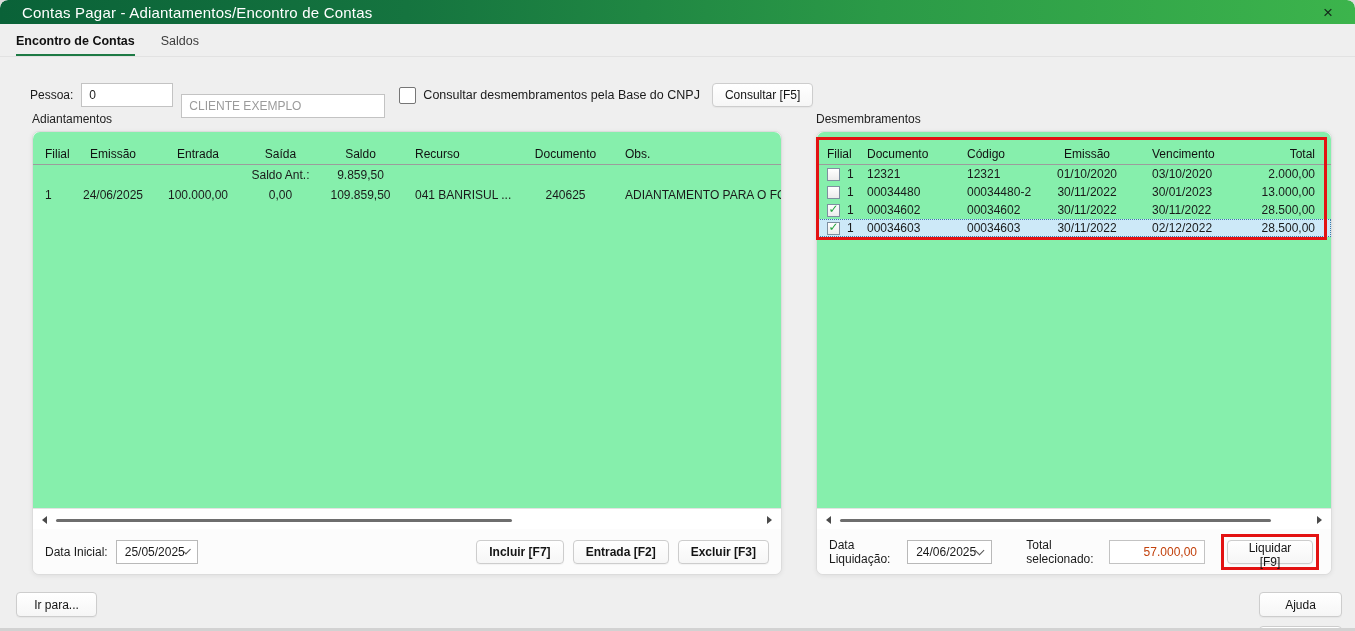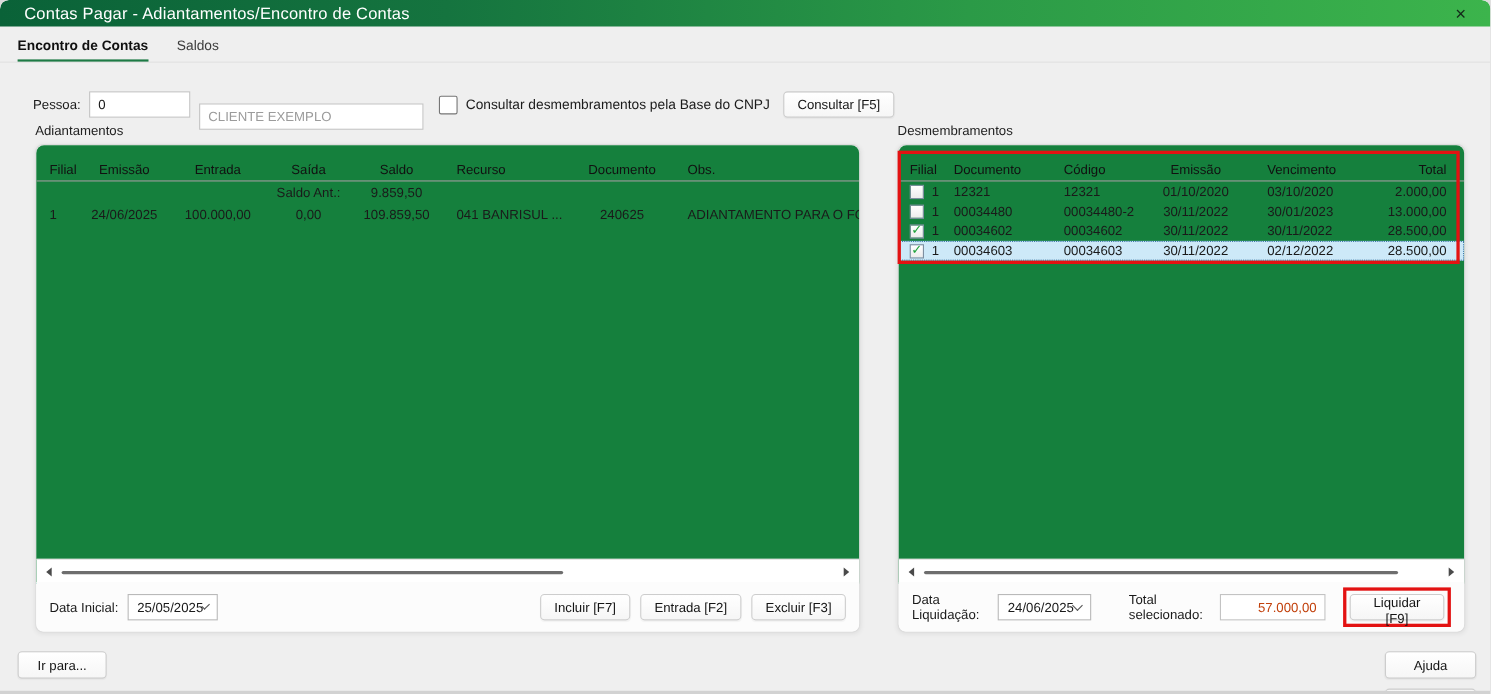--- a/index.html
+++ b/index.html
@@ -29,21 +29,21 @@
   .btn{height:24px;background:linear-gradient(#ffffff,#f6f6f6);border:1px solid #cdcdcd;border-radius:4px;
     font:inherit;font-size:12px;padding:0 12px;color:#141414;box-shadow:0 1px 1px rgba(0,0,0,.04);}
   .consultar{margin-left:12px;}
 
   
   .panel-label{position:absolute;top:112px;font-size:12px;color:#222;}
   .panel{position:absolute;top:131px;height:444px;background:#fdfdfd;border:1px solid #dcdcdc;border-radius:7px;
     box-shadow:0 1px 5px rgba(0,0,0,.07);box-sizing:border-box;}
   .panel-left{left:32px;width:750px;}
   .panel-right{left:816px;width:516px;}
-  .tablebox{position:absolute;left:0;right:0;top:0;height:398px;background:#15803d;border-bottom:1px solid #14b8a6;
+  .tablebox{position:absolute;left:0;right:0;top:0;height:398px;background:#86efac;border-bottom:1px solid #14b8a6;
     border-radius:7px 7px 0 0;overflow:hidden;}
   .tbl-head,.tbl-row{display:grid;align-items:center;white-space:nowrap;font-size:12px;}
   .tbl-head{height:20px;margin-top:12px;border-bottom:1px solid #9c9c9c;font-size:12px;color:#111;}
   .tbl-row{height:20px;}
   .lt{grid-template-columns:40px 80px 90px 75px 85px 115px 95px minmax(0,1fr);}
   .rt{grid-template-columns:50px 100px 85px 70px 125px minmax(0,1fr);}
   .rt .tbl-row,.rt.tbl-row{height:18px;}
   .c-l{padding-left:12px;text-align:left;overflow:hidden;}
   .c-r{text-align:center;}
   .c-c{text-align:center;}
@@ -69,21 +69,21 @@
 
   
   .panel-footer{position:absolute;left:0;right:0;bottom:0;height:45px;display:flex;align-items:center;
     padding:0 12px;box-sizing:border-box;background:#fcfcfc;border-radius:0 0 7px 7px;}
   .select{height:24px;border:1px solid #b9b9b9;background:#fff;display:flex;align-items:center;
     padding:0 8px;font-size:12px;box-sizing:border-box;margin-left:8px;}
   .sel-date-ini{width:82px;}
   .sel-date-liq{width:96px;}
   .chev{margin-left:auto;width:6px;height:6px;border-right:1.5px solid #555;border-bottom:1.5px solid #555;
     transform:rotate(45deg);margin-top:-3px;}
-  .footer-btns{margin-left:auto;display:flex;gap:9px;}
+  .footer-btns{margin-left:auto;display:flex;gap:9px;font-weight:bold;}
   .total-label{margin-left:34px;}
   .total-field{width:96px;margin-left:8px;text-align:right;color:#c2410c;background:#fff;}
   .red-box-btn{margin-left:16px;border:3px solid #e31212;padding:3px;display:flex;background:transparent;}
   .liquidar{width:86px;}
 
   
   .annotation-table{position:absolute;left:-1px;top:5px;width:505px;height:97px;border:3px solid #e31212;
     pointer-events:none;z-index:4;}
 
   

